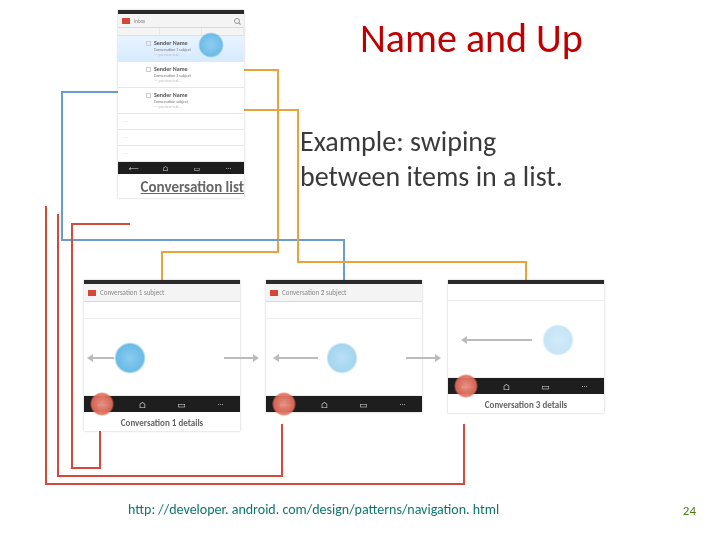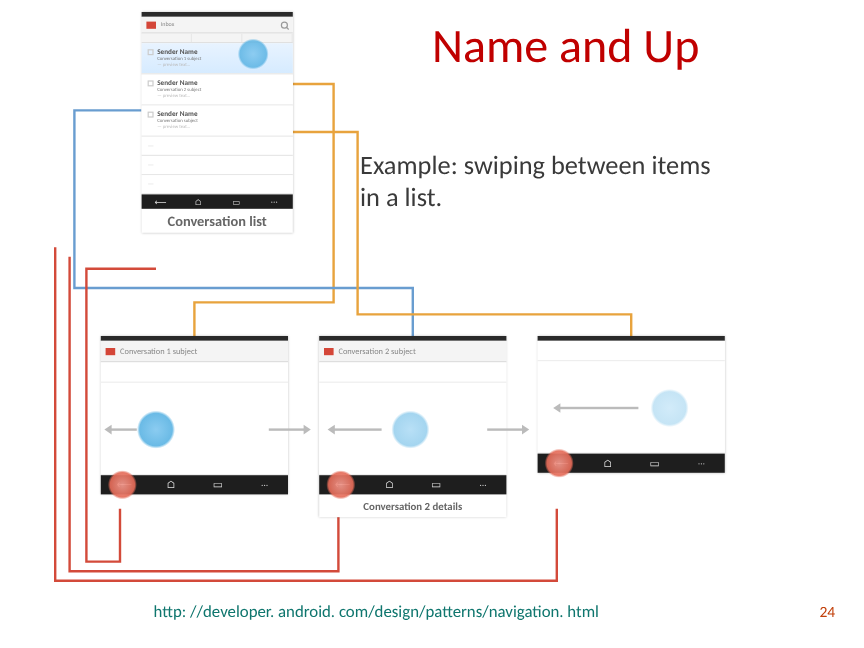--- a/index.html
+++ b/index.html
@@ -17,36 +17,36 @@
     left: 360px;
     font-size: 40px;
     color: #c00000;
     font-weight: 400;
   }
   .subtitle {
     position: absolute;
     top: 124px;
     left: 300px;
     width: 300px;
-    font-size: 22px;
+    font-size: 28px;
     color: #3a3a3a;
   }
   .footer-url {
     position: absolute;
     bottom: 22px;
     left: 128px;
     font-size: 14px;
     color: #0f766e;
   }
   .page-num {
     position: absolute;
     bottom: 22px;
     right: 24px;
     font-size: 13px;
-    color: #c2410c;
+    color: #4d7c0f;
   }
 
   
   .phone-list {
     position: absolute;
     top: 10px;
     left: 118px;
     width: 126px;
     background: #fff;
     box-shadow: 0 0 2px rgba(0,0,0,.25);
@@ -77,21 +77,21 @@
   .mag::after { content:""; position:absolute; width:3px; height:1px; background:#999; right:-2px; bottom:-1px; transform:rotate(45deg); }
   .tab-strip { height: 8px; background: #f4f4f4; border-bottom:1px solid #e0e0e0; display:flex; }
   .tab-strip .t { flex:1; border-right:1px solid #e8e8e8; }
 
   .list-item {
     border-bottom: 1px solid #e7e7e7;
     padding: 3px 5px 4px 5px;
     background:#fff;
   }
   .li-name { font-size: 6px; color:#555; font-weight:700; }
-  .li-row { display:flex; gap:3px; }
+  .li-row { display:flex; gap:3px;margin-left:23px; }
   .li-sub { font-size:4px; color:#777; }
   .li-sub2 { font-size:4px; color:#bbb; }
   .li-check { width:5px; height:5px; border:1px solid #ccc; margin-top:2px; }
   .li-inner { flex:1; }
 
   .list-item.hl { background: linear-gradient(#e8f3ff,#d6ebff); }
   .touch-list {
     position:absolute;
     width:26px; height:26px; border-radius:50%;
     background: radial-gradient(circle,#7ec6ef 0%,#5ab3e3 60%,rgba(90,179,227,0) 70%);
@@ -99,21 +99,21 @@
   }
 
   .nav-bar-b {
     height: 12px; background:#1e1e1e;
     display:flex; justify-content:space-around; align-items:center;
   }
   .nb-btn { width:14px; height:8px; display:flex; align-items:center; justify-content:center; }
   .nb-back { color:#ddd; font-size:7px; }
   .nb-dots { display:flex; gap:1px; }
   .nb-dots span { width:1px; height:1px; background:#ccc; border-radius:50%; }
-  .phone-caption { text-align:center; font-size:12px; color:#666; padding:4px 0 2px; font-weight:600; }
+  .phone-caption { text-align:right; font-size:15px; color:#666; padding:4px 0 2px; font-weight:600;text-decoration:underline; }
 
   
   .phone-detail {
     position:absolute;
     width:156px;
     top:280px;
     background:#fff;
     box-shadow:0 0 2px rgba(0,0,0,.25);
   }
   .phone-detail .action-bar-w { height:18px; }
@@ -279,20 +279,21 @@
       </div>
     <div class="nb-btn">
         <div class="nb-dots">
           <span></span>
           <span></span>
           <span></span>
         </div>
       </div>
     <div class="back-hl" style="left:6px; top:-4px;"></div>
   </div>
+  <div class="det-caption">Conversation 1 details</div>
 </div>
 
 <div class="phone-detail p2">
   <div class="status-bar"></div>
   <div class="action-bar-w">
     <span class="gm-icon"></span>
     <span class="ab-text">Conversation 2 subject</span>
   </div>
   <div class="det-body">
     <div class="touch-det" style="left:60px; top:40px; opacity:.55;"></div>
@@ -311,21 +312,20 @@
       </div>
     <div class="nb-btn">
         <div class="nb-dots">
           <span></span>
           <span></span>
           <span></span>
         </div>
       </div>
     <div class="back-hl" style="left:6px; top:-4px;"></div>
   </div>
-  <div class="det-caption">Conversation 2 details</div>
 </div>
 
 <div class="phone-detail p3">
   <div class="status-bar"></div>
   <div class="det-body">
     <div class="touch-det" style="left:94px; top:40px; opacity:.35;"></div>
     <div class="swipe-arrow" style="left:18px; top:55px; width:66px;"></div>
   </div>
   <div class="nav-bar-b" style="position:relative;">
     <div class="nb-btn">
@@ -339,13 +339,14 @@
       </div>
     <div class="nb-btn">
         <div class="nb-dots">
           <span></span>
           <span></span>
           <span></span>
         </div>
       </div>
     <div class="back-hl" style="left:6px; top:-4px;"></div>
   </div>
+  <div class="det-caption">Conversation 3 details</div>
 </div>
 
 </body></html>

